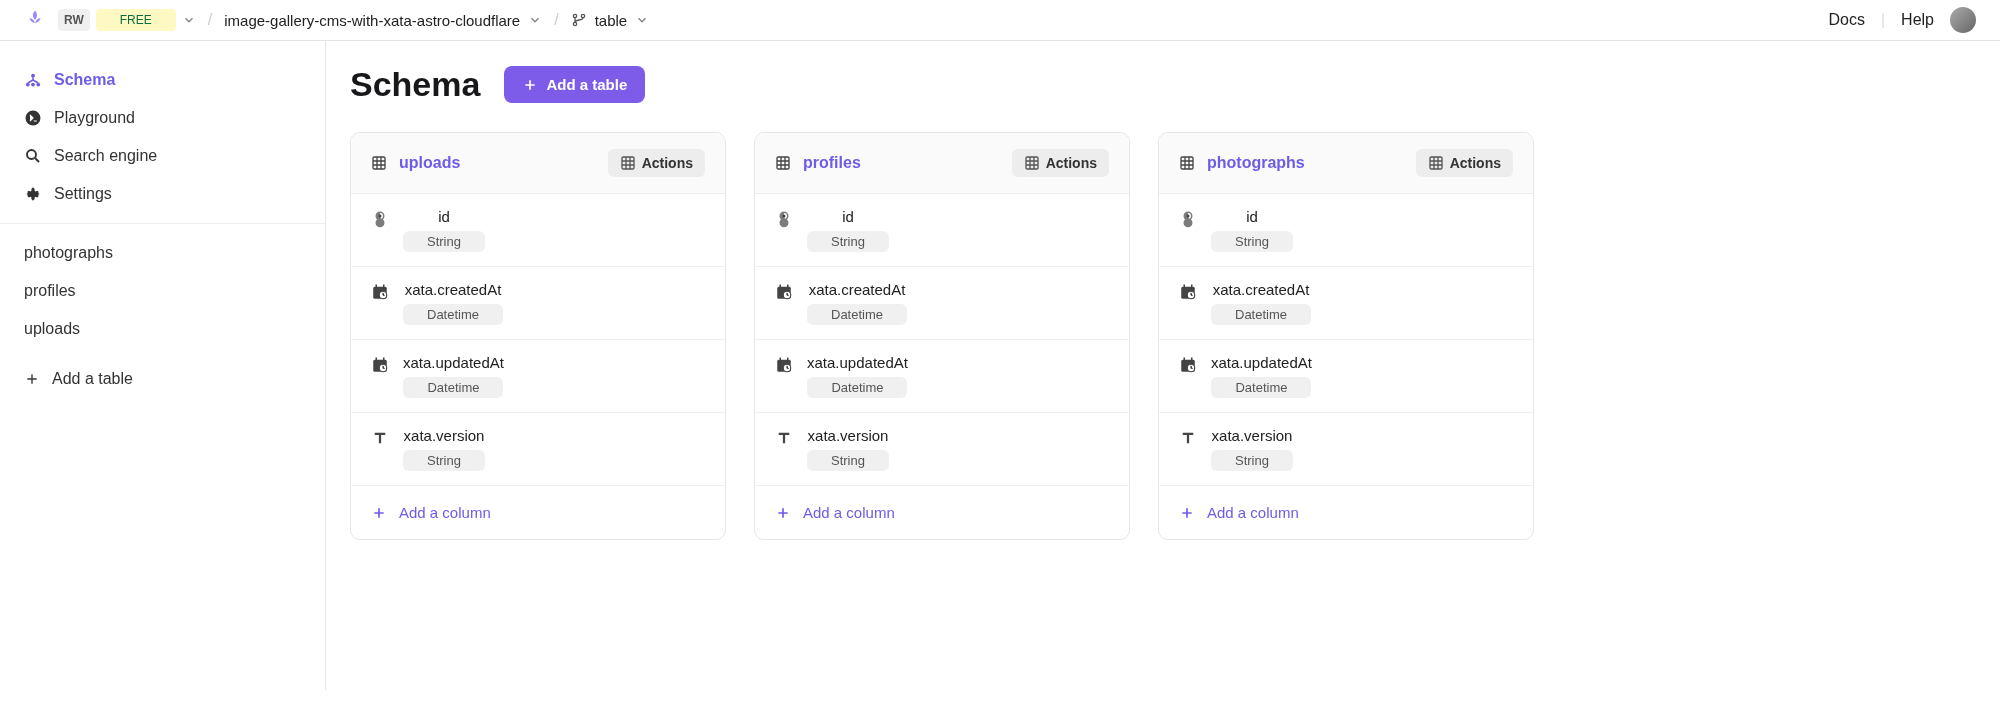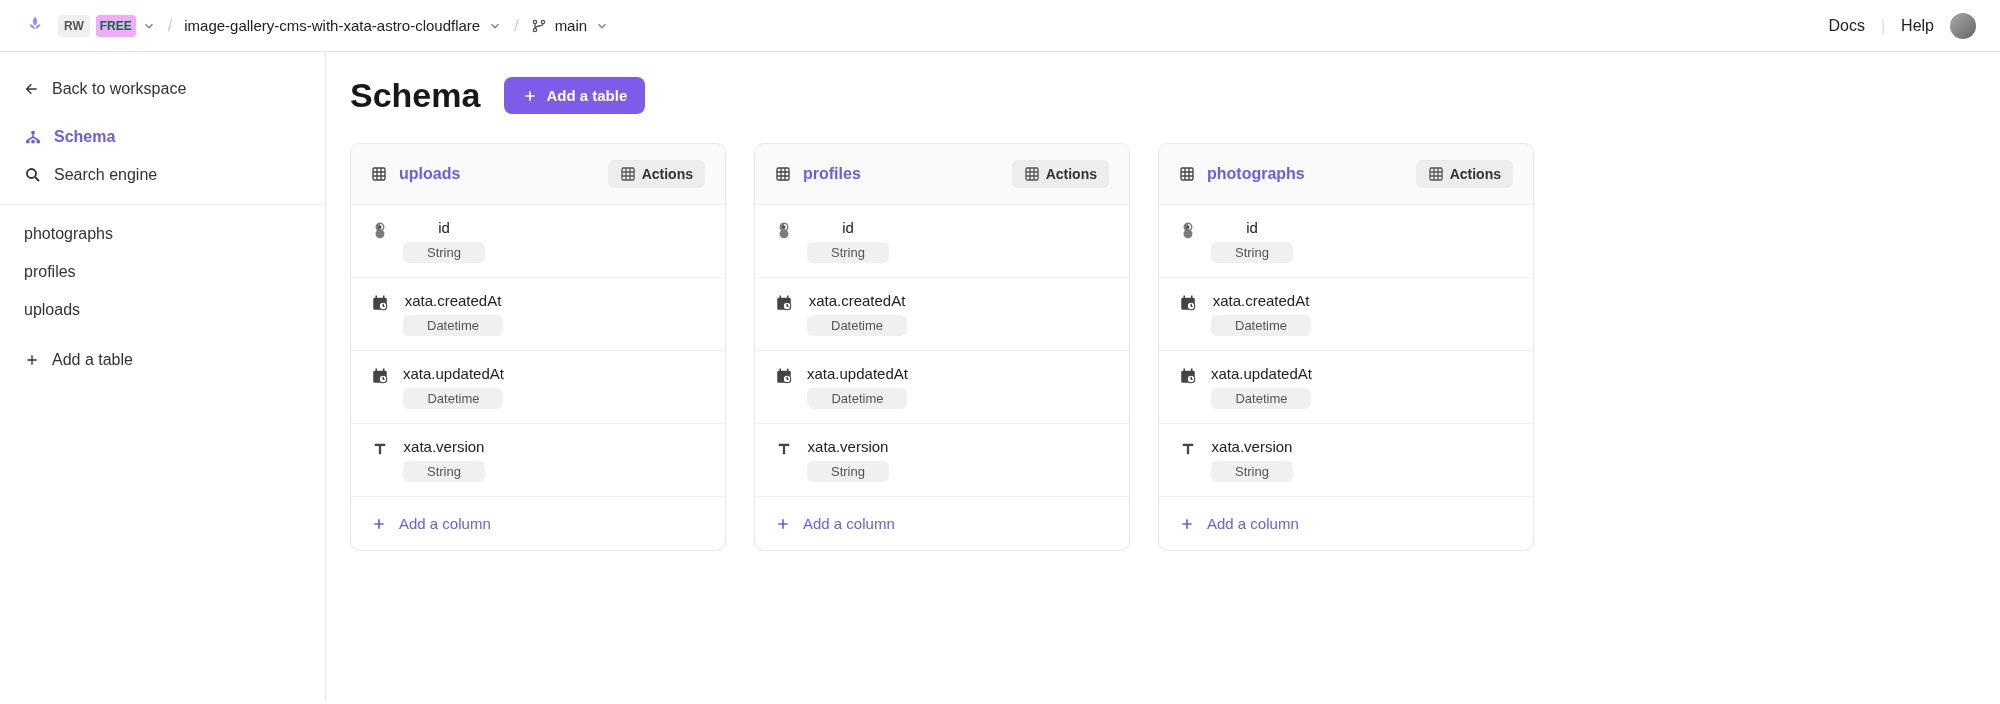--- a/index.html
+++ b/index.html
@@ -1,23 +1,23 @@
 <!DOCTYPE html>
 <html><head>
 <meta charset="utf-8">
 <style>
 * { margin: 0; padding: 0; box-sizing: border-box; }
 body { font-family: -apple-system, BlinkMacSystemFont, 'Segoe UI', sans-serif; color: #18181b; background: #fff; }
 
-.topbar { height: 52px; display: flex; align-items: center; justify-content: space-between; padding: 0 24px; border-bottom: 1px solid #e5e5e5; }
+.topbar { height: 41px; display: flex; align-items: center; justify-content: space-between; padding: 0 24px; border-bottom: 1px solid #e5e5e5; }
 .topbar-left { display: flex; align-items: center; gap: 12px; }
 .logo { width: 22px; height: 22px; }
 .workspace-badge { display: flex; align-items: center; gap: 6px; }
 .ws-initials { background: #f0f0f0; padding: 4px 6px; border-radius: 4px; font-size: 12px; font-weight: 600; color: #555; }
-.free-badge { background: #f0abfc; color: #0b6b3f; padding: 4px 4px; border-radius: 4px; font-size: 12px; font-weight: 700; }
+.free-badge { background: #fef9c3; color: #0b6b3f; padding: 4px 24px; border-radius: 4px; font-size: 12px; font-weight: 400; }
 .chevron { color: #888; }
 .crumb-sep { color: #ccc; font-size: 16px; }
 .crumb-item { display: flex; align-items: center; gap: 8px; font-size: 15px; color: #222; font-weight: 500; }
 .branch-icon { color: #555; }
 .topbar-right { display: flex; align-items: center; gap: 16px; }
 .top-link { font-size: 16px; font-weight: 400; color: #222; cursor: pointer; }
 .top-sep { color: #ddd; }
 .avatar { width: 26px; height: 26px; border-radius: 50%; background: linear-gradient(135deg,#aaa,#666); }
 
 .layout { display: flex; height: calc(100vh - 55px); }
@@ -80,68 +80,77 @@
     <span class="crumb-sep">/</span>
     <div class="crumb-item">
       <span class="branch-icon">
         <svg width="16" height="16" viewBox="0 0 24 24">
             <circle cx="6" cy="6" r="2.5" fill="none" stroke="currentColor" stroke-width="2"></circle>
             <circle cx="18" cy="6" r="2.5" fill="none" stroke="currentColor" stroke-width="2"></circle>
             <circle cx="6" cy="18" r="2.5" fill="none" stroke="currentColor" stroke-width="2"></circle>
             <path fill="none" stroke="currentColor" stroke-width="2" d="M6 8.5v7M18 8.5c0 5-12 2-12 7"></path>
           </svg>
       </span>
-      <span>main</span>
+      <span>table</span>
       <span class="chevron">
         <svg width="14" height="14" viewBox="0 0 24 24">
             <path fill="none" stroke="currentColor" stroke-width="2.5" d="M6 9l6 6 6-6"></path>
           </svg>
       </span>
     </div>
   </div>
   <div class="topbar-right">
     <span class="top-link">Docs</span>
     <span class="top-sep">|</span>
     <span class="top-link">Help</span>
     <div class="avatar"></div>
   </div>
 </div>
 
 <div class="layout">
   <aside class="sidebar">
-    <div class="back-link">
-      <span>
-        <svg width="16" height="16" viewBox="0 0 24 24">
-            <path fill="none" stroke="currentColor" stroke-width="2" d="M19 12H5m6-7l-7 7 7 7"></path>
-          </svg>
-      </span>
-      <span>Back to workspace</span>
-    </div>
 
     <div id="nav-items">
         <div class="nav-item active">
           <span class="icon">
             <svg width="18" height="18" viewBox="0 0 24 24">
               <circle cx="5" cy="18" r="2.5" fill="currentColor"></circle>
               <circle cx="12" cy="18" r="2.5" fill="currentColor"></circle>
               <circle cx="19" cy="18" r="2.5" fill="currentColor"></circle>
               <circle cx="12" cy="6" r="2.5" fill="currentColor"></circle>
               <path stroke="currentColor" stroke-width="2" fill="none" d="M12 8v4m0 0L5 16m7-4l7 4"></path>
             </svg>
           </span>
           <span>Schema</span>
         </div>
         <div class="nav-item">
           <span class="icon">
             <svg width="18" height="18" viewBox="0 0 24 24">
+              <circle cx="12" cy="12" r="10" fill="#333"></circle>
+              <path fill="#fff" d="M8 8l4 4-4 4M13 16h4" stroke="#fff" stroke-width="1.5"></path>
+            </svg>
+          </span>
+          <span>Playground</span>
+        </div>
+        <div class="nav-item">
+          <span class="icon">
+            <svg width="18" height="18" viewBox="0 0 24 24">
               <circle cx="10" cy="10" r="6" fill="none" stroke="#333" stroke-width="2.5"></circle>
               <path stroke="#333" stroke-width="2.5" d="M15 15l5 5"></path>
             </svg>
           </span>
           <span>Search engine</span>
+        </div>
+        <div class="nav-item">
+          <span class="icon">
+            <svg width="18" height="18" viewBox="0 0 24 24">
+              <path fill="#333" d="M12 8a4 4 0 100 8 4 4 0 000-8zm9 4l-2-1 .5-2-2-1.5-2 1-1.5-1 .2-2.2L12 3l-2.2 2.3.2 2.2-1.5 1-2-1L4.5 9l.5 2-2 1 2 1-.5 2 2 1.5 2-1 1.5 1-.2 2.2L12 21l2.2-2.3-.2-2.2 1.5-1 2 1 2-1.5-.5-2 2-1z"></path>
+            </svg>
+          </span>
+          <span>Settings</span>
         </div>
       </div>
     <div class="sidebar-divider"></div>
     <div id="table-links">
         <div class="table-link">photographs</div>
         <div class="table-link">profiles</div>
         <div class="table-link">uploads</div>
       </div>
 
     <div class="add-table-side">

